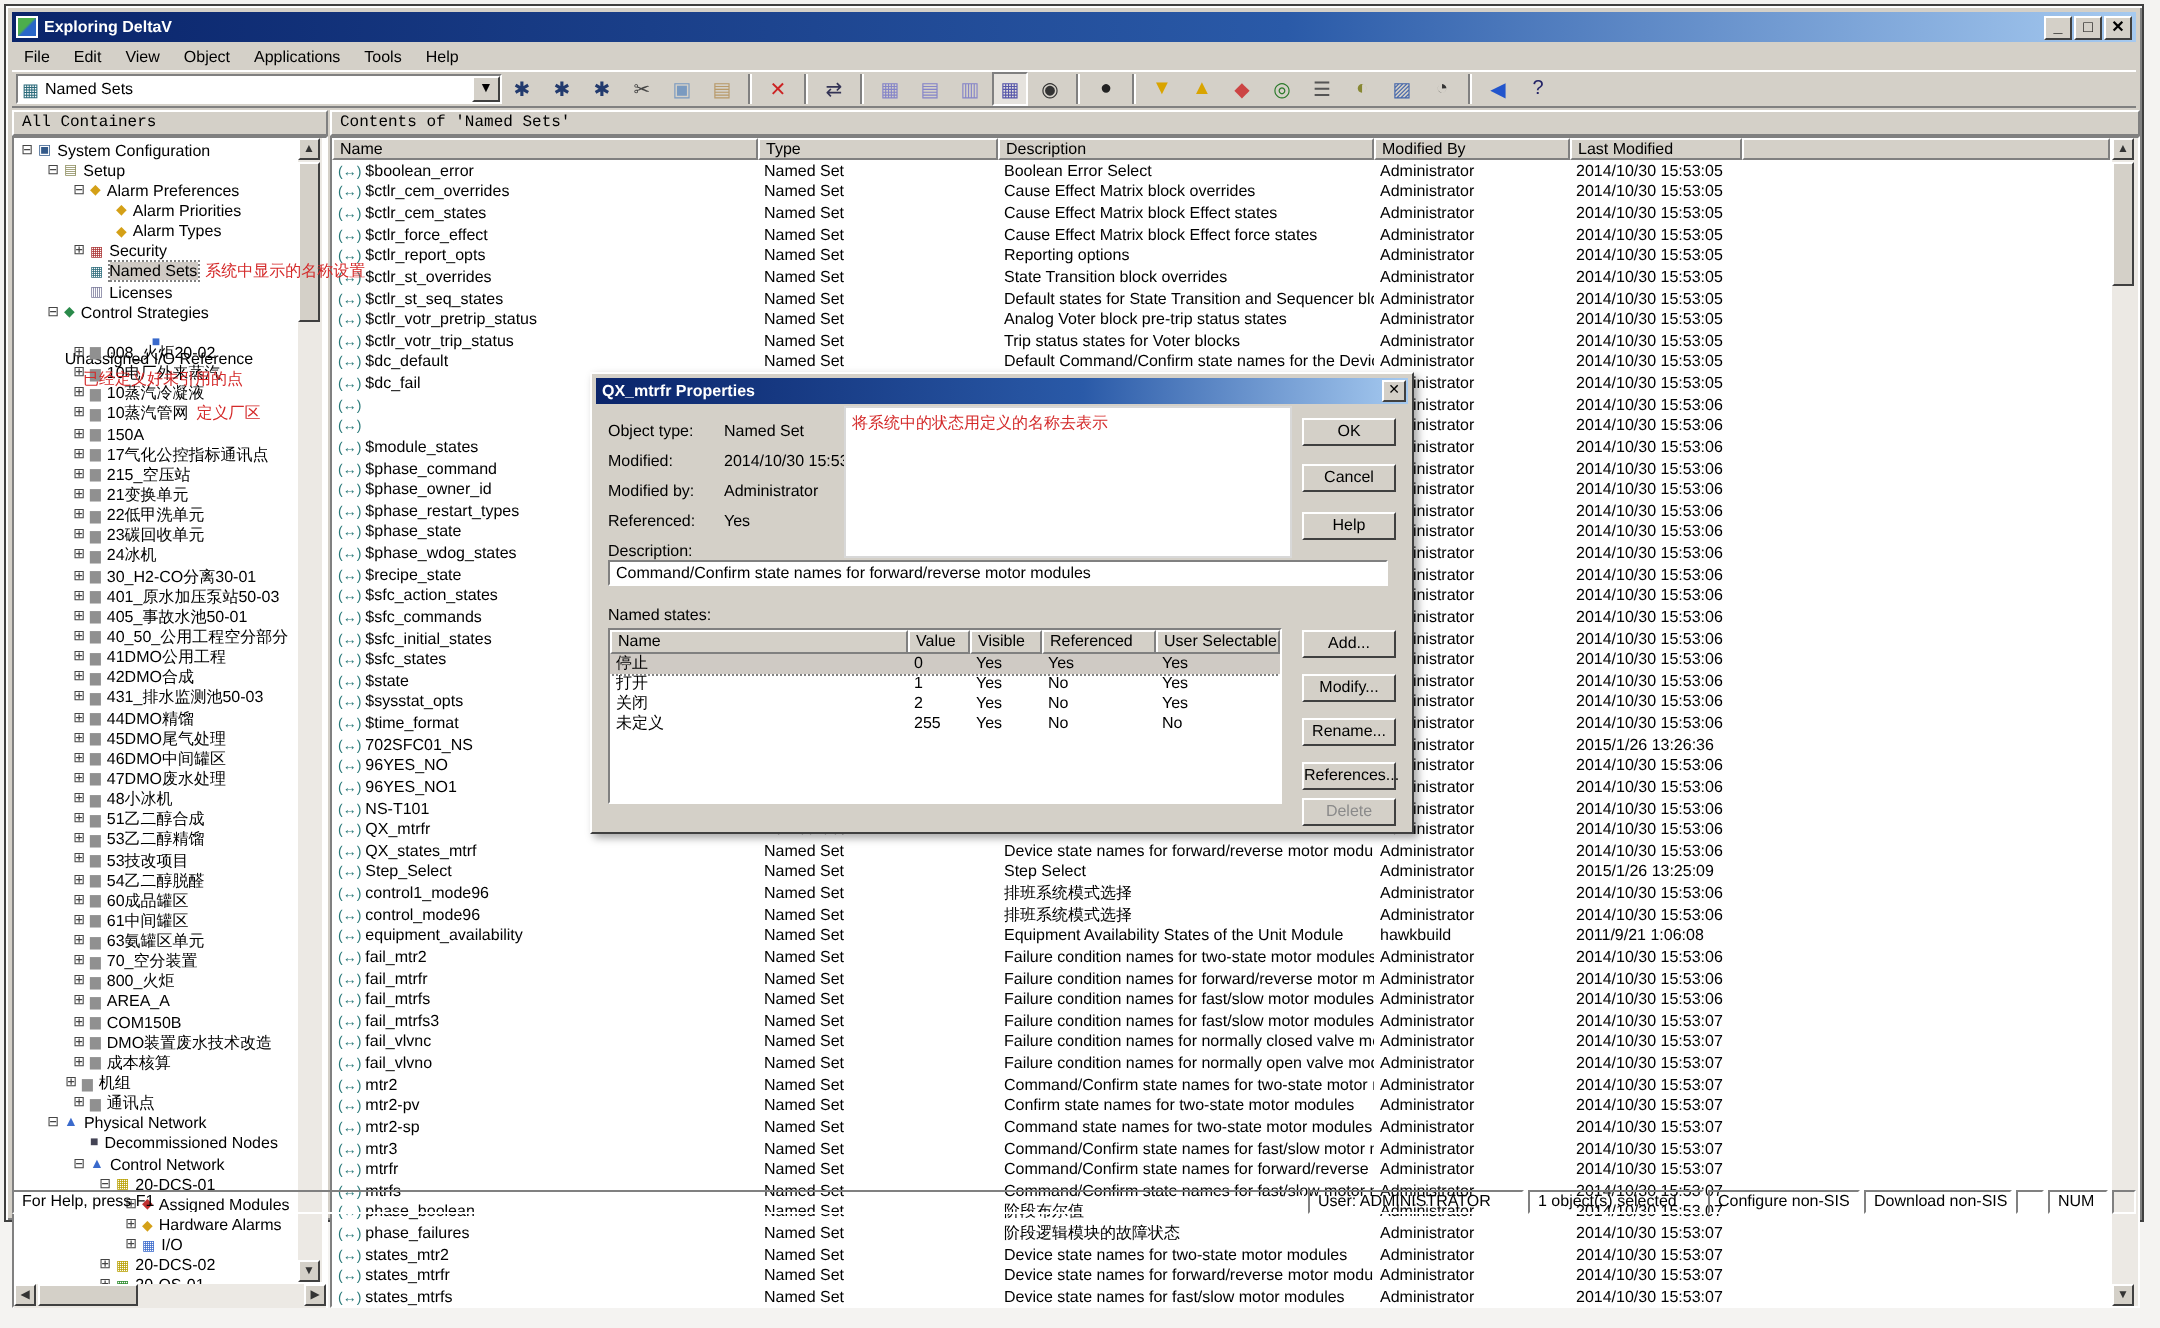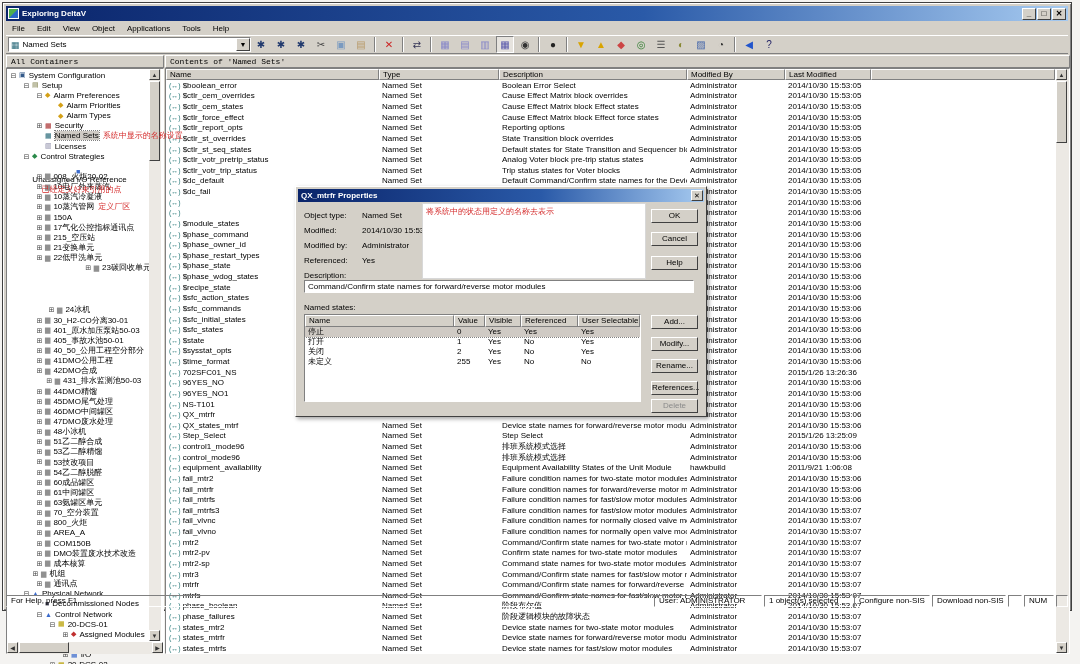--- a/index.html
+++ b/index.html
@@ -261,26 +261,26 @@
           <div class="tree-row" style="padding-left: 28px;">
             <span class="tree-exp">⊞</span>
             <span class="tree-ico" style="color: rgb(144, 144, 144);">▆</span>
             <span class="tree-label">21变换单元</span>
           </div>
           <div class="tree-row" style="padding-left: 28px;">
             <span class="tree-exp">⊞</span>
             <span class="tree-ico" style="color: rgb(144, 144, 144);">▆</span>
             <span class="tree-label">22低甲洗单元</span>
           </div>
-          <div class="tree-row" style="padding-left: 28px; justify-content: flex-end;">
+          <div class="tree-row" style="padding-left: 28px;">
             <span class="tree-exp">⊞</span>
             <span class="tree-ico" style="color: rgb(144, 144, 144);">▆</span>
             <span class="tree-label">23碳回收单元</span>
           </div>
-          <div class="tree-row" style="padding-left: 40px; margin-top: 32px;">
+          <div class="tree-row" style="padding-left: 28px;">
             <span class="tree-exp">⊞</span>
             <span class="tree-ico" style="color: rgb(144, 144, 144);">▆</span>
             <span class="tree-label">24冰机</span>
           </div>
           <div class="tree-row" style="padding-left: 28px;">
             <span class="tree-exp">⊞</span>
             <span class="tree-ico" style="color: rgb(144, 144, 144);">▆</span>
             <span class="tree-label">30_H2-CO分离30-01</span>
           </div>
           <div class="tree-row" style="padding-left: 28px;">
@@ -301,21 +301,21 @@
           <div class="tree-row" style="padding-left: 28px;">
             <span class="tree-exp">⊞</span>
             <span class="tree-ico" style="color: rgb(144, 144, 144);">▆</span>
             <span class="tree-label">41DMO公用工程</span>
           </div>
           <div class="tree-row" style="padding-left: 28px;">
             <span class="tree-exp">⊞</span>
             <span class="tree-ico" style="color: rgb(144, 144, 144);">▆</span>
             <span class="tree-label">42DMO合成</span>
           </div>
-          <div class="tree-row" style="padding-left: 28px; justify-content: center;">
+          <div class="tree-row" style="padding-left: 28px;">
             <span class="tree-exp">⊞</span>
             <span class="tree-ico" style="color: rgb(144, 144, 144);">▆</span>
             <span class="tree-label">431_排水监测池50-03</span>
           </div>
           <div class="tree-row" style="padding-left: 28px;">
             <span class="tree-exp">⊞</span>
             <span class="tree-ico" style="color: rgb(144, 144, 144);">▆</span>
             <span class="tree-label">44DMO精馏</span>
           </div>
           <div class="tree-row" style="padding-left: 28px;">

